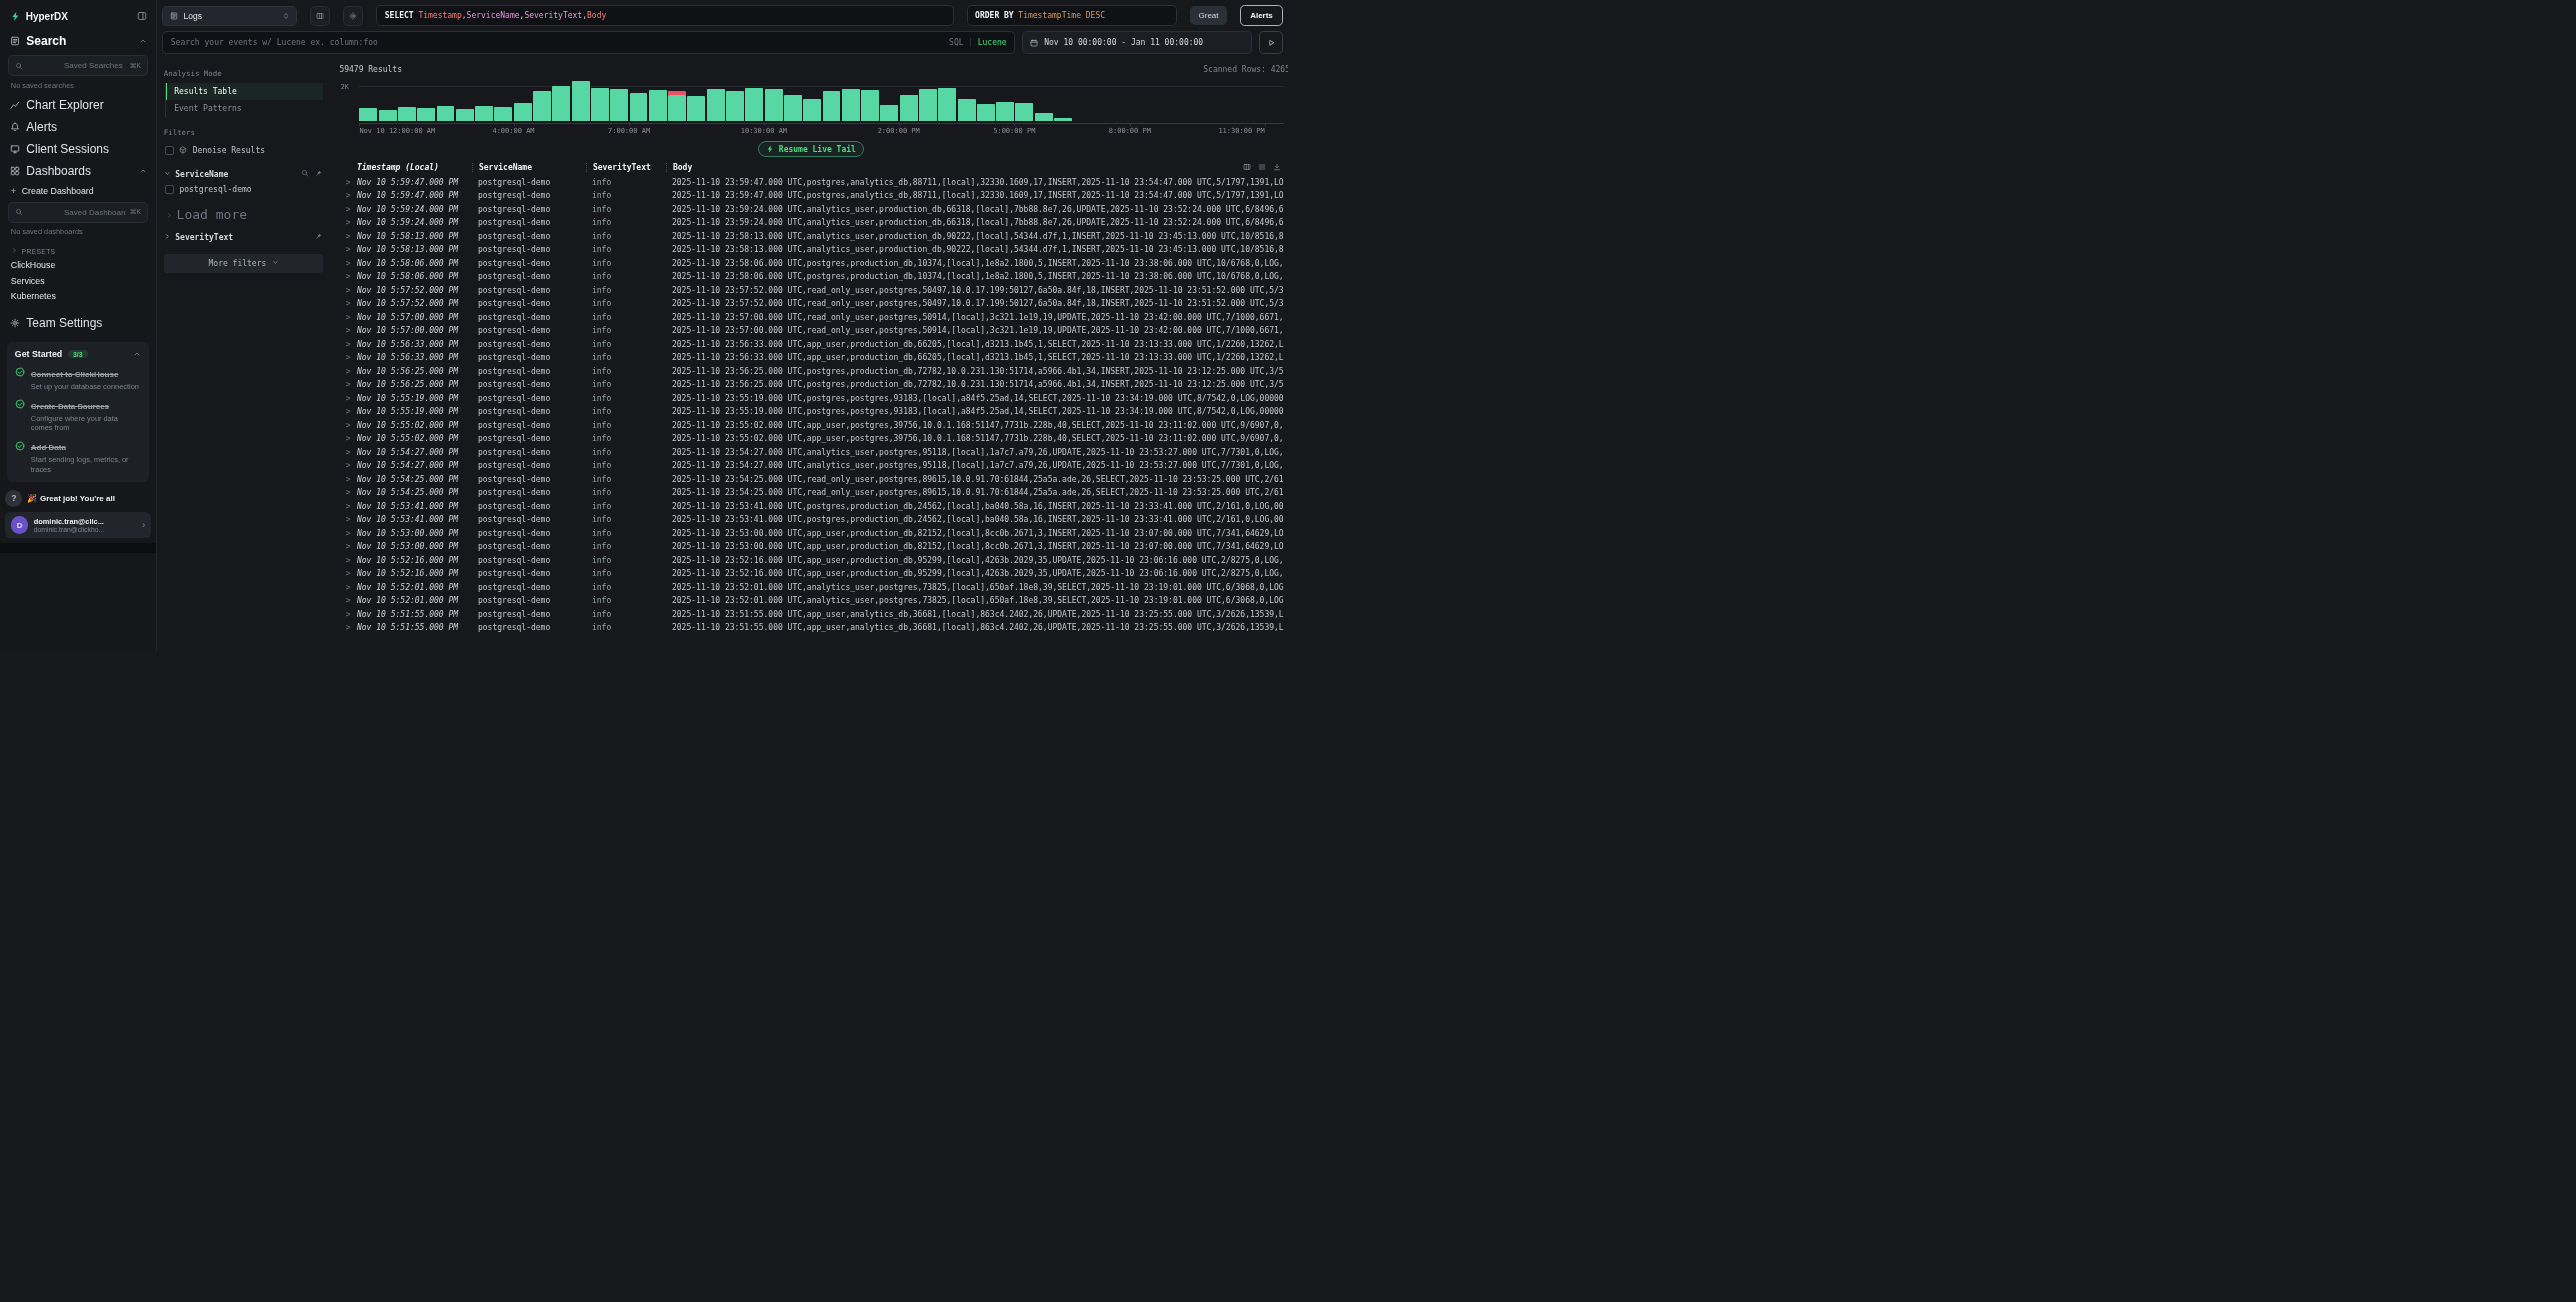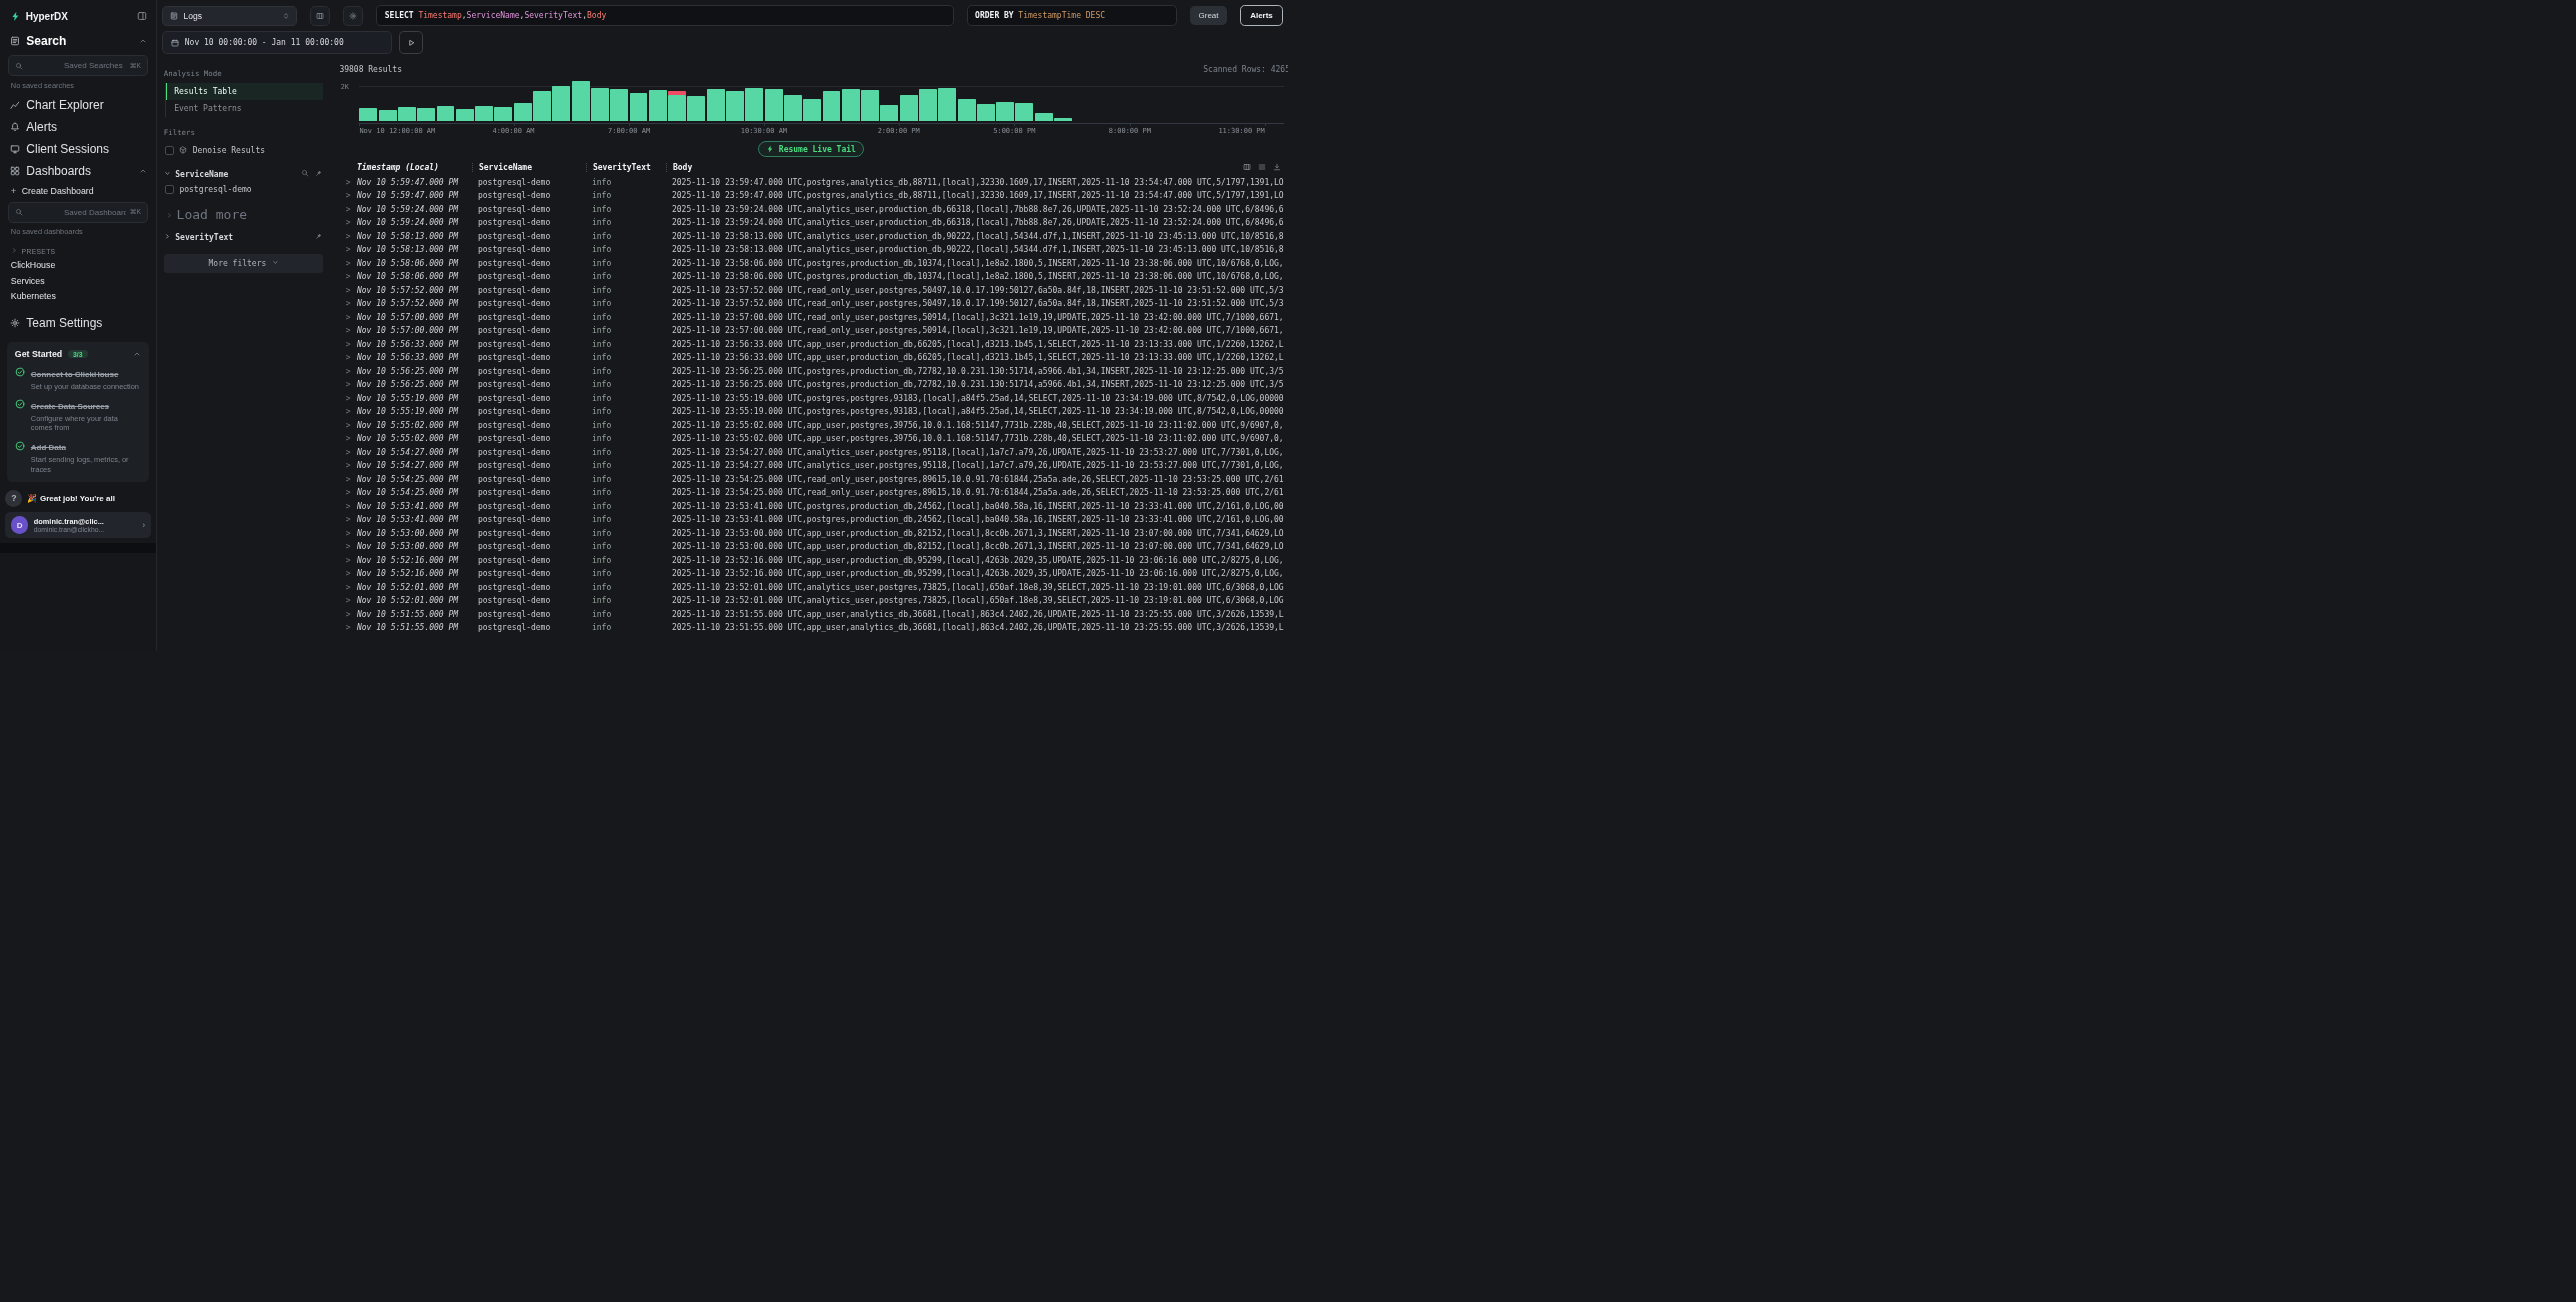--- a/index.html
+++ b/index.html
@@ -414,20 +414,26 @@
     </div>
     <div class="query-input order-by">
       <span class="kw">ORDER BY</span>
       <span class="ob-val">TimestampTime DESC</span>
     </div>
     <button class="btn btn-save">Great</button>
     <button class="btn btn-alerts">Alerts</button>
   </div>
 
   <div class="row2">
+    <div class="lucene-box">
+      <input placeholder="Search your events w/ Lucene ex. column:foo" style="">
+      <span class="modes">
+        <span class="m-sql">SQL</span><span class="m-sep">|</span><span class="m-lucene">Lucene</span>
+      </span>
+    </div>
     <div class="daterange">
       <span class="cal">
         <svg class="ic sm" viewBox="0 0 16 16">
             <rect x="2" y="3" width="12" height="11" rx="1.5"></rect>
             <line x1="2" y1="6.5" x2="14" y2="6.5"></line>
             <line x1="5.5" y1="1.8" x2="5.5" y2="4.2"></line>
             <line x1="10.5" y1="1.8" x2="10.5" y2="4.2"></line>
           </svg>
       </span>
       <span>Nov 10 00:00:00 - Jan 11 00:00:00</span>
@@ -516,21 +522,21 @@
         <span>
           <svg class="ic xs" viewBox="0 0 16 16">
               <path d="M4 6l4 4 4-4"></path>
             </svg>
         </span>
       </button>
     </div>
 
     <div class="results">
       <div class="res-head">
-        <span>39808 Results</span>
+        <span>59479 Results</span>
         <span class="scanned">Scanned Rows: 42650</span>
       </div>
 
       <div class="chart-wrap">
         <span class="ylabel">2K</span>
         <div class="hist" id="bars">
             <div class="gridline"></div>
             <div class="bar-col">
               <div class="bar-info" style="height: 31.25%; background: rgb(87, 215, 163);"></div>
             </div>

